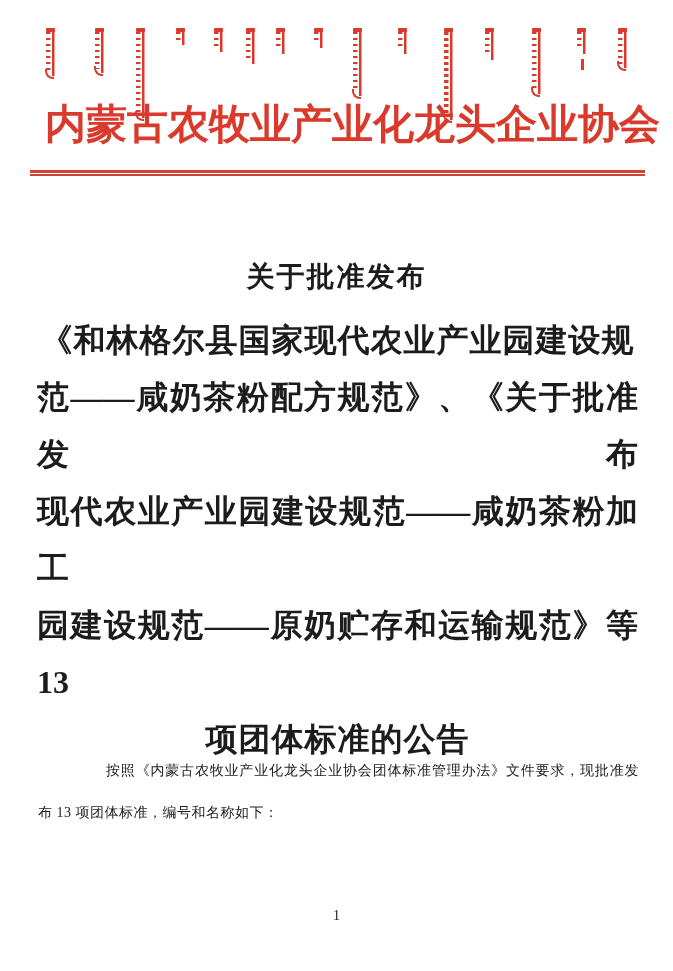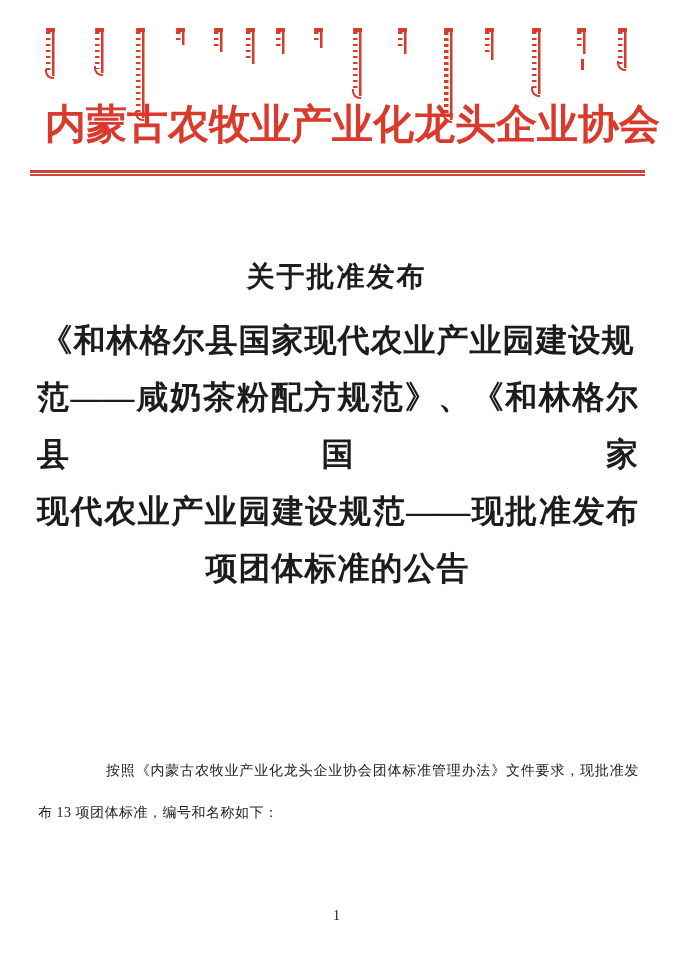--- a/index.html
+++ b/index.html
@@ -86,22 +86,23 @@
 
   <div class="rule">
     <div class="rule-a"></div>
     <div class="rule-b"></div>
   </div>
 
   <div class="heading">关于批准发布</div>
 
   <div class="title-block">
     <div class="t-line center">《和林格尔县国家现代农业产业园建设规</div>
-    <div class="t-line fill">范——咸奶茶粉配方规范》、《和林格尔县国家</div>
-    <div class="t-line fill">现代农业产业园建设规范——现批准发布</div>
+    <div class="t-line fill">范——咸奶茶粉配方规范》、《关于批准发布</div>
+    <div class="t-line fill">现代农业产业园建设规范——咸奶茶粉加工</div>
+    <div class="t-line fill">园建设规范——原奶贮存和运输规范》等 13</div>
     <div class="t-line left">项团体标准的公告</div>
   </div>
 
   <div class="body-par">按照《内蒙古农牧业产业化龙头企业协会团体标准管理办法》文件要求，现批准发布 13 项团体标准，编号和名称如下：</div>
 
   <div class="page-num">1</div>
 
 </div>
 
 </body></html>

